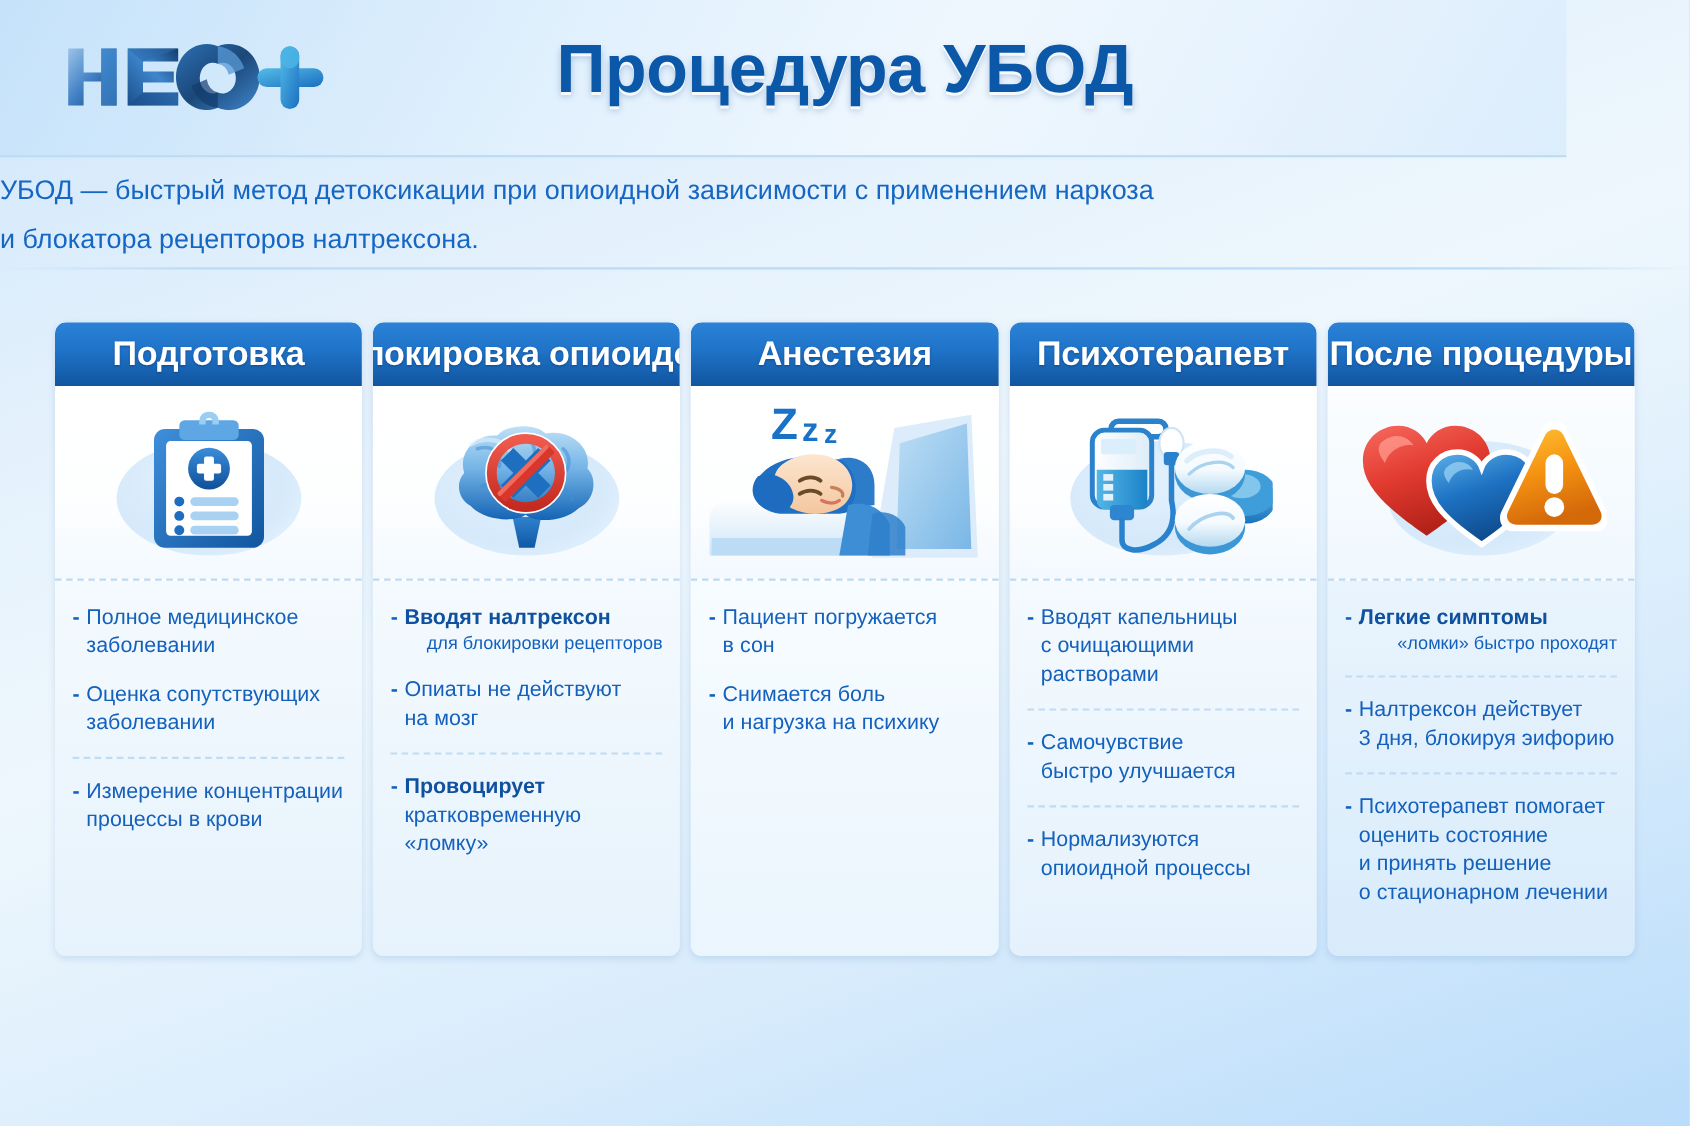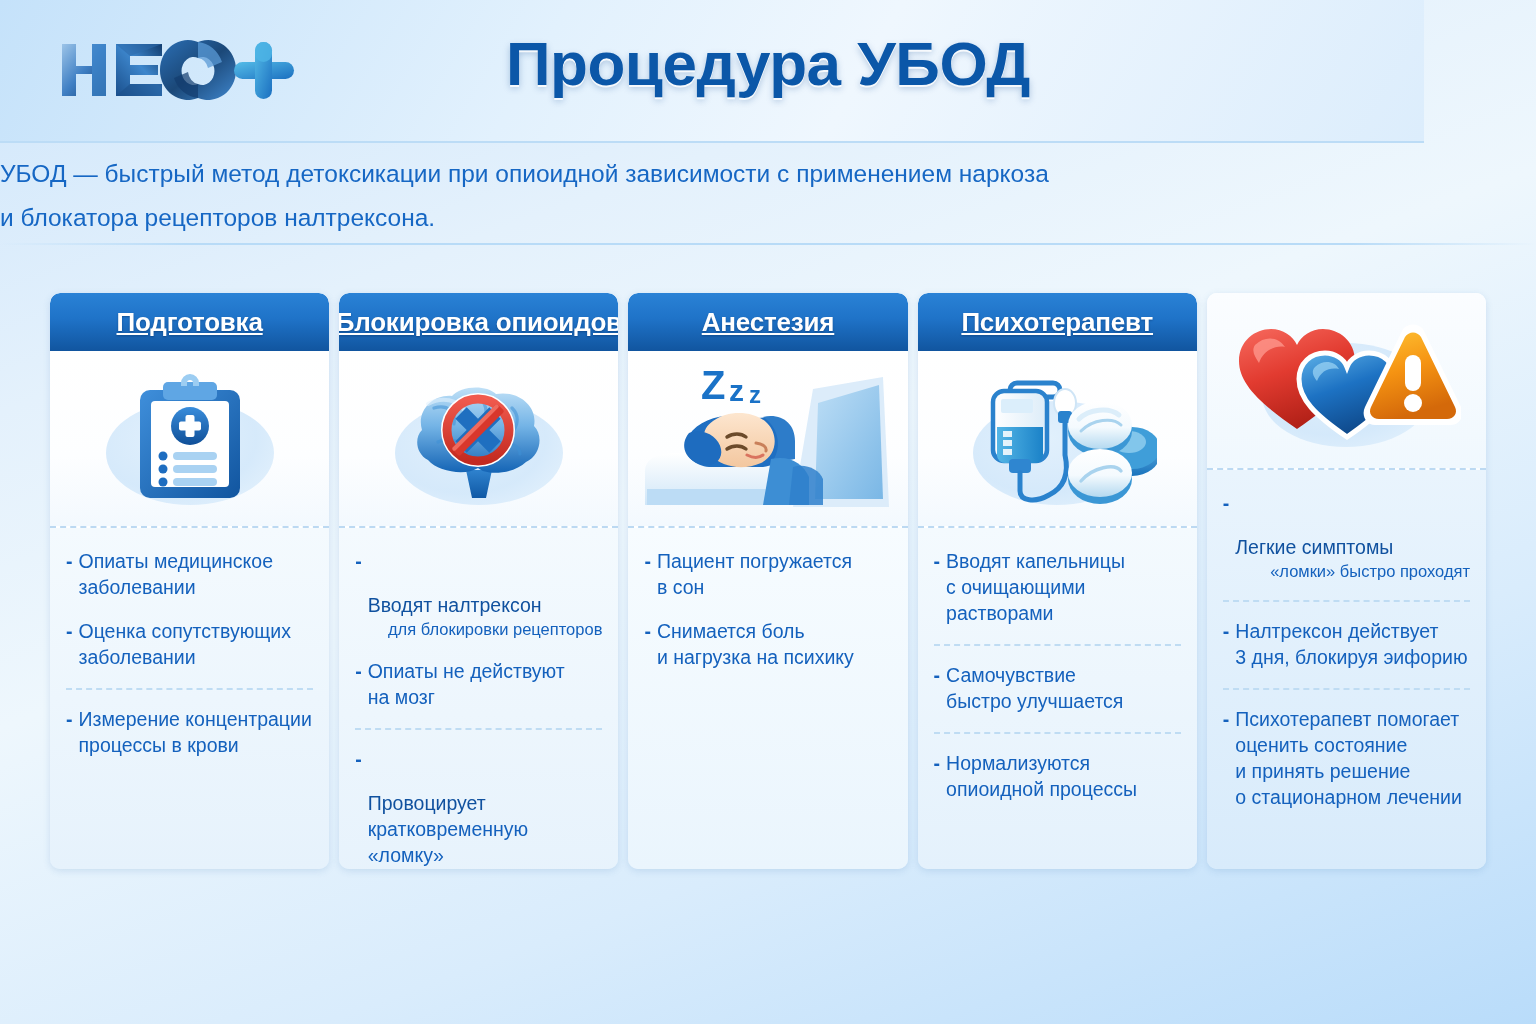--- a/index.html
+++ b/index.html
@@ -49,23 +49,23 @@
     border-radius:10px;
     background:linear-gradient(180deg,#ffffff 0%,#fbfdff 28%,#eaf4fd 62%,#dcecfb 100%);
     box-shadow:0 2px 7px rgba(60,120,180,.17);
     overflow:hidden;
   }
   .card-head{
     height:58px;flex:0 0 58px;
     background:linear-gradient(180deg,#2a82d6 0%,#1f73c8 44%,#11559f 100%);
     border-radius:10px 10px 0 0;
     display:flex;align-items:center;justify-content:center;
-    color:#ffffff;font-size:26px;font-weight:bold;
+    color:#ffffff;font-size:31px;font-weight:bold;
     text-shadow:0 1px 2px rgba(0,40,90,.45);
-    letter-spacing:-0.2px;white-space:nowrap;text-decoration:underline;
+    letter-spacing:-0.2px;white-space:nowrap;
   }
   .card-icon{
     flex:0 0 175px;height:175px;position:relative;
     display:flex;align-items:center;justify-content:center;
     border-bottom:2px dashed #bcd9f2;
     background:linear-gradient(180deg,#ffffff 0%,#fdfeff 60%,#f3f9fe 100%);
   }
   .card-icon .ell{
     position:absolute;left:50%;top:58%;transform:translate(-50%,-50%);
     width:168px;height:104px;border-radius:50%;
@@ -73,21 +73,21 @@
     opacity:.85;
   }
   .card-icon svg{position:relative;z-index:2;display:block;}
   .card-body{
     flex:1 1 auto;padding:20px 16px 14px 16px;
     color:#1461bd;font-size:19.5px;line-height:26px;
   }
   .item{display:flex;gap:6px;margin-bottom:18px;}
   .item .dash{flex:0 0 auto;color:#1461bd;font-weight:bold;}
   .item .txt{flex:1 1 auto;}
-  .item .txt .b{font-weight:normal;color:#10519f;display:block;margin-top:44px;}
+  .item .txt .b{font-weight:bold;color:#10519f;display:block;}
   .item .txt .small{font-size:16.5px;line-height:22px;display:block;text-align:right;}
   .item .txt .ln{display:block;}
   .sep{height:0;border-top:2px dashed #bfdcf3;margin:4px 0 16px 0;}
   
   .card.c1 .card-body{background:linear-gradient(180deg,#f4fafe 0%,#e6f2fc 100%);}
   .card.c2 .card-body{background:linear-gradient(180deg,#f4fafe 0%,#e6f2fc 100%);}
   .card.c3 .card-body{background:linear-gradient(180deg,#f7fcff 0%,#eaf5fd 100%);}
   .card.c4 .card-body{background:linear-gradient(180deg,#f4fafe 0%,#e4f1fc 100%);}
   .card.c5 .card-body{background:linear-gradient(180deg,#e9f4fd 0%,#d8ebfb 100%);}
   .card.c5 .card-icon{background:linear-gradient(180deg,#fbfdff 0%,#f0f8fe 100%);}
@@ -180,21 +180,21 @@
           <circle cx="33" cy="95" r="4.5" fill="#1e6dc0"></circle>
           <rect x="43" y="91" width="44" height="8" rx="4" fill="#a9d2f2"></rect>
           <circle cx="33" cy="108" r="4.5" fill="#1e6dc0"></circle>
           <rect x="43" y="104" width="44" height="8" rx="4" fill="#a9d2f2"></rect>
         </svg>
       </div>
       <div class="card-body">
         <div class="item">
           <span class="dash">-</span>
           <span class="txt">
-            <span class="ln">Опиаты медицинское</span>
+            <span class="ln">Полное медицинское</span>
             <span class="ln">заболевании</span>
           </span>
         </div>
         <div class="item">
           <span class="dash">-</span>
           <span class="txt">
             <span class="ln">Оценка сопутствующих</span>
             <span class="ln">заболевании</span>
           </span>
         </div>
@@ -393,20 +393,21 @@
           <span class="dash">-</span>
           <span class="txt">
             <span class="ln">Нормализуются</span>
             <span class="ln">опиоидной процессы</span>
           </span>
         </div>
       </div>
     </div>
 
     <div class="card c5">
+      <div class="card-head">После процедуры</div>
       <div class="card-icon">
         <div class="ell"></div>
         <svg width="230" height="140" viewBox="0 0 230 140">
           <defs>
             <linearGradient id="redH" x1="0" y1="0" x2="0.4" y2="1">
               <stop offset="0" stop-color="#f76a5e"></stop>
                 <stop offset="0.5" stop-color="#e23b30"></stop>
                 <stop offset="1" stop-color="#b32118"></stop>
             </linearGradient>
             <linearGradient id="blueH" x1="0" y1="0" x2="0.4" y2="1">

